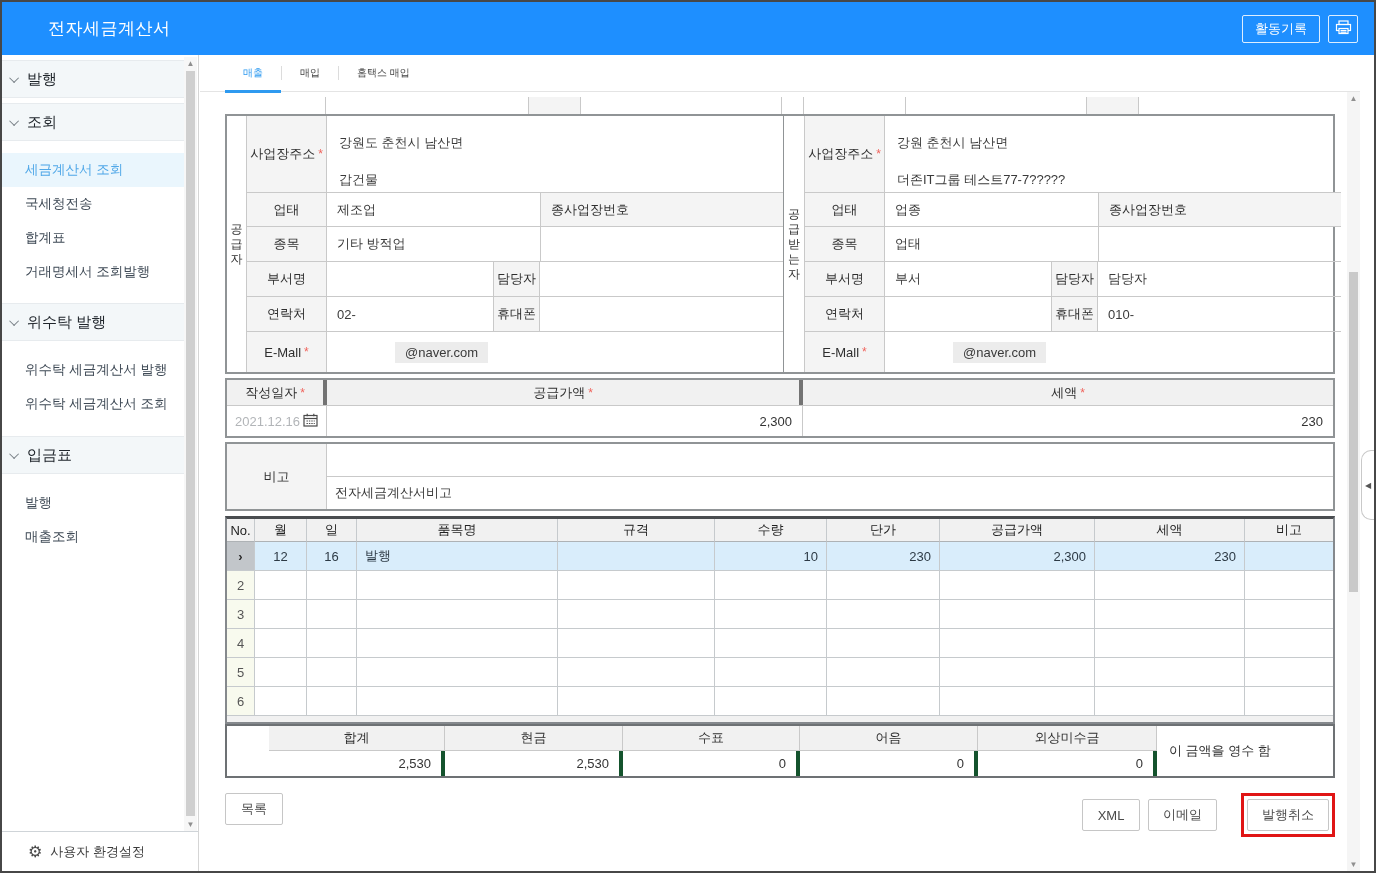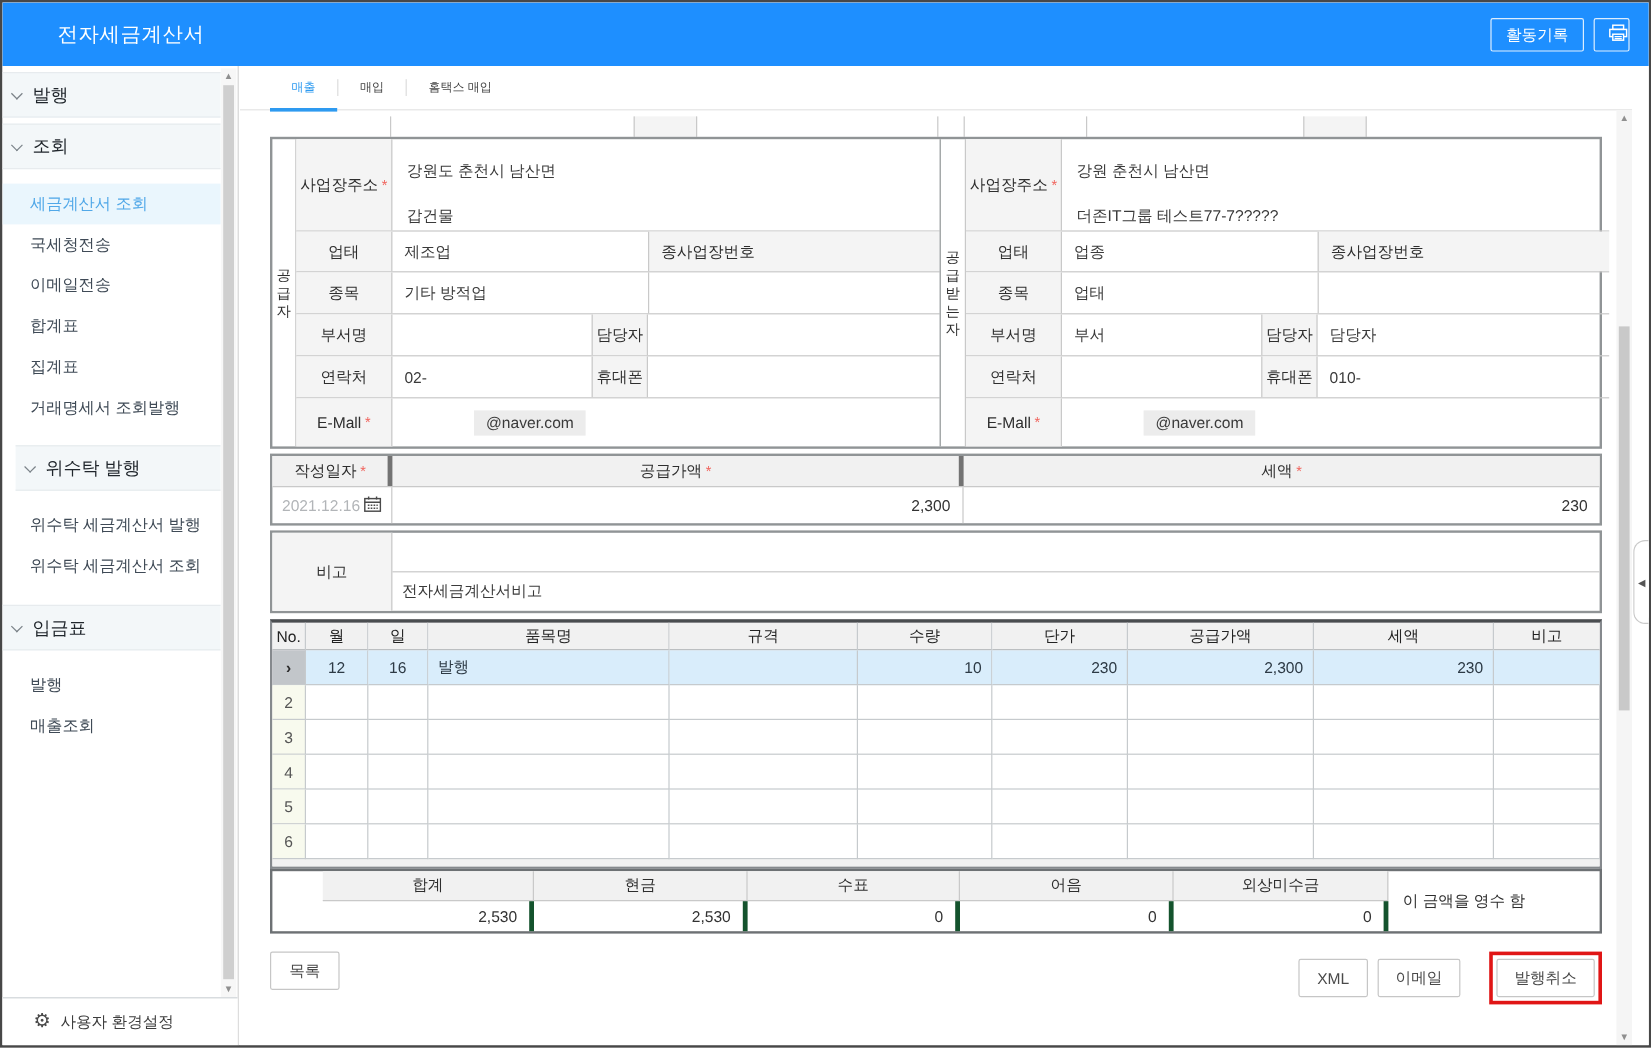--- a/index.html
+++ b/index.html
@@ -3,21 +3,21 @@
 <meta charset="utf-8">
 <style>
   * { margin:0; padding:0; box-sizing:border-box; }
   body { font-family:"Liberation Sans","DejaVu Sans",sans-serif; font-size:13px; color:#3c3c3c; background:#888; }
   .window { position:relative; width:1376px; height:873px; background:#fff; border:2px solid #474747; overflow:hidden; }
 
   
   .topbar { position:absolute; top:0; left:0; right:0; height:53px; background:#1e8fff; display:flex; align-items:center; padding:0 16px 0 46px; }
   .topbar .title { color:#fff; font-size:17px; letter-spacing:.5px; }
   .topbar .spacer { flex:1; }
-  .tb-btn { height:28px; border:1px solid rgba(255,255,255,.85); border-radius:2px; color:#fff; display:flex; align-items:center; justify-content:flex-end; padding:0 12px; margin-left:8px; cursor:pointer; font-size:13px; background:transparent; }
+  .tb-btn { height:28px; border:1px solid rgba(255,255,255,.85); border-radius:2px; color:#fff; display:flex; align-items:center; justify-content:center; padding:0 12px; margin-left:8px; cursor:pointer; font-size:13px; background:transparent; }
   .tb-btn.icon { width:30px; padding:0; }
 
   
   .sidebar { position:absolute; top:53px; left:0; width:197px; bottom:0; background:#fff; border-right:1px solid #d5d5d5; }
   .side-scroll { position:absolute; top:0; left:0; right:14px; bottom:40px; overflow:hidden; }
   .sec-hdr { height:38px; margin-top:5px; background:#f3f7f9; border-top:1px solid #e7ebee; border-bottom:1px solid #e7ebee; display:flex; align-items:center; padding-left:10px; font-size:15px; color:#20262c; cursor:pointer; }
   .sec-hdr.nochev { padding-left:24px; }
   .chev { width:7px; height:7px; border-left:1.5px solid #7a8288; border-bottom:1.5px solid #7a8288; transform:rotate(-45deg) translateY(-2px); margin-right:8px; flex:0 0 auto; }
   .items { padding:12px 0 10px 0; }
   .sitem { height:34px; display:flex; align-items:center; padding-left:23px; color:#3f4a56; font-size:13.5px; cursor:pointer; }
@@ -151,26 +151,24 @@
           <span class="chev"></span>
           <span>발행</span>
         </div>
       <div class="sec-hdr">
           <span class="chev"></span>
           <span>조회</span>
         </div>
       <div class="items">
         <div class="sitem sel">세금계산서 조회</div>
         <div class="sitem">국세청전송</div>
-        <div class="sitem">이메일전송</div>
         <div class="sitem">합계표</div>
-        <div class="sitem">집계표</div>
         <div class="sitem">거래명세서 조회발행</div>
       </div>
-      <div class="sec-hdr" style="margin-top:4px;margin-left:11px;">
+      <div class="sec-hdr" style="margin-top:4px;">
           <span class="chev"></span>
           <span>위수탁 발행</span>
         </div>
       <div class="items">
         <div class="sitem">위수탁 세금계산서 발행</div>
         <div class="sitem">위수탁 세금계산서 조회</div>
       </div>
       <div class="sec-hdr">
           <span class="chev"></span>
           <span>입금표</span>

